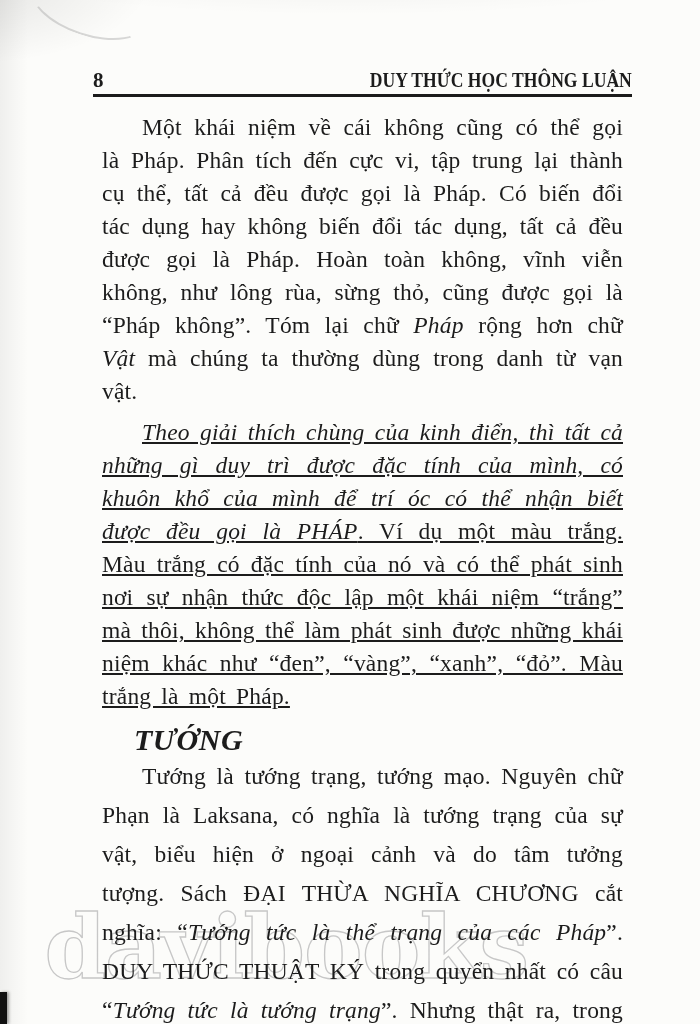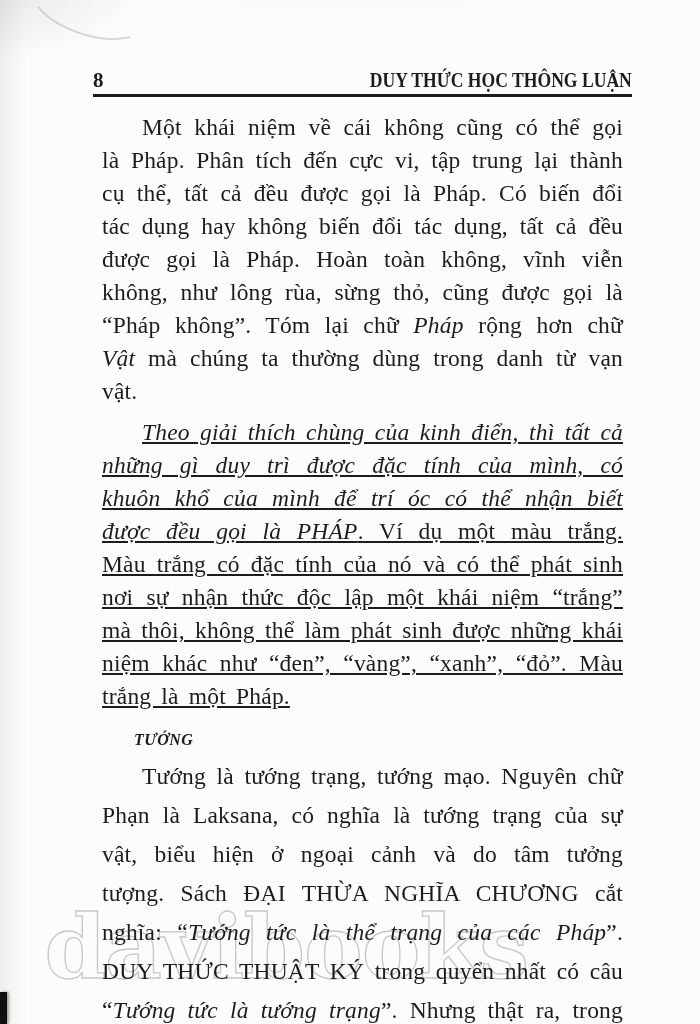--- a/index.html
+++ b/index.html
@@ -69,21 +69,21 @@
     line-height: 33px;
     text-align: justify;
     text-indent: 40px;
     word-spacing: 4px;
     letter-spacing: 0.2px;
   }
   .content p.italic-para { font-style: italic; text-decoration: underline; }
   .content p.italic-para .roman { font-style: normal; }
   .section-heading {
     margin: 12px 0 0 40px;
-    font-size: 16px;
+    font-size: 30px;
     font-weight: bold;
     font-style: italic;
     line-height: 30px;
     letter-spacing: 0.5px;
   }
   .content p.tight { line-height: 39px; margin-top: 2px; }
   .watermark-1 {
     position: absolute;
     top: 903px;
     right: 172px;

